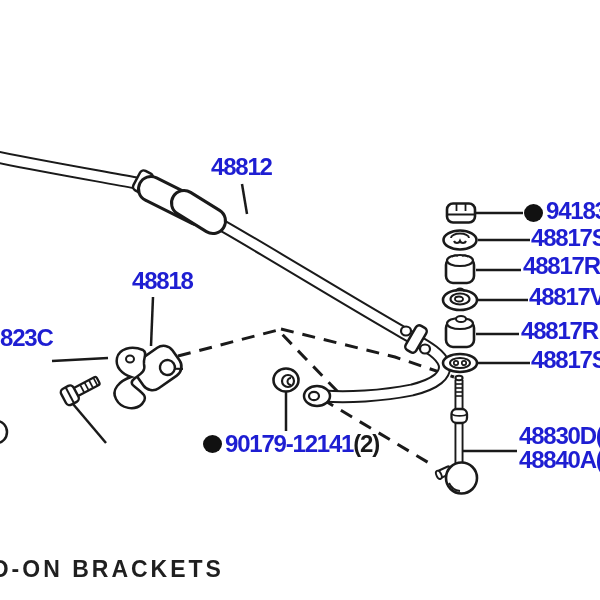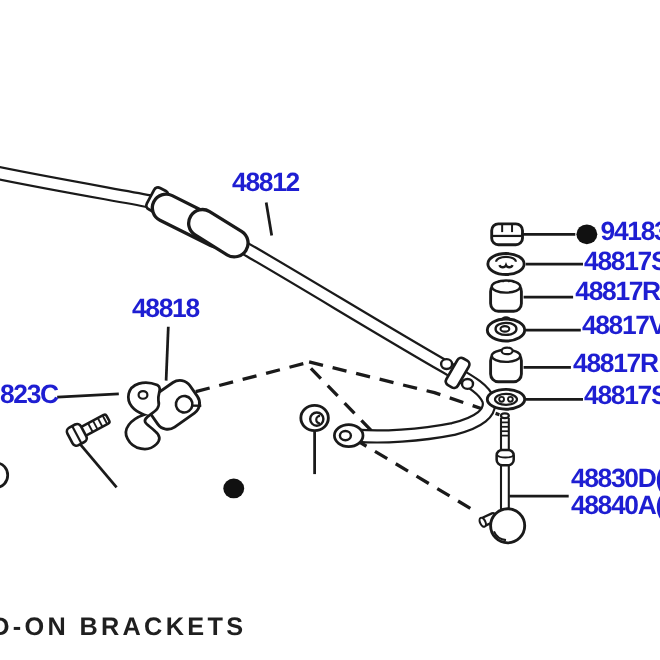--- a/index.html
+++ b/index.html
@@ -170,26 +170,29 @@
         <line x1="478" y1="300" x2="528" y2="300"></line>
         <line x1="476" y1="334" x2="519" y2="334"></line>
         <line x1="478" y1="363" x2="530" y2="363"></line>
         <line x1="463" y1="451" x2="517" y2="451"></line>
       </g>
     </g>
   </svg>
 
   <div class="lbl" style="left:211px;top:155px">48812</div>
 
-  <div class="lbl" style="left:120px;top:269px">48818</div>
-
-  <div class="lbl" style="left:0px;top:347px">823C</div>
+  <div class="lbl" style="left:132px;top:269px">48818</div>
+
+  <div class="lbl" style="left:0px;top:326px">823C</div>
 
 
   <span class="dot" style="left:203px;top:435px"></span>
+  <div class="lbl" style="left:225px;top:432px">
+    <span>90179-12141</span><span class="qty">(2)</span>
+  </div>
 
   <span class="dot" style="left:524px;top:204px"></span>
   <div class="lbl" style="left:546px;top:199px">94183-</div>
 
   <div class="lbl" style="left:531px;top:226px">48817S</div>
 
   <div class="lbl" style="left:523px;top:254px">48817R</div>
 
   <div class="lbl" style="left:529px;top:285px">48817V</div>
 

